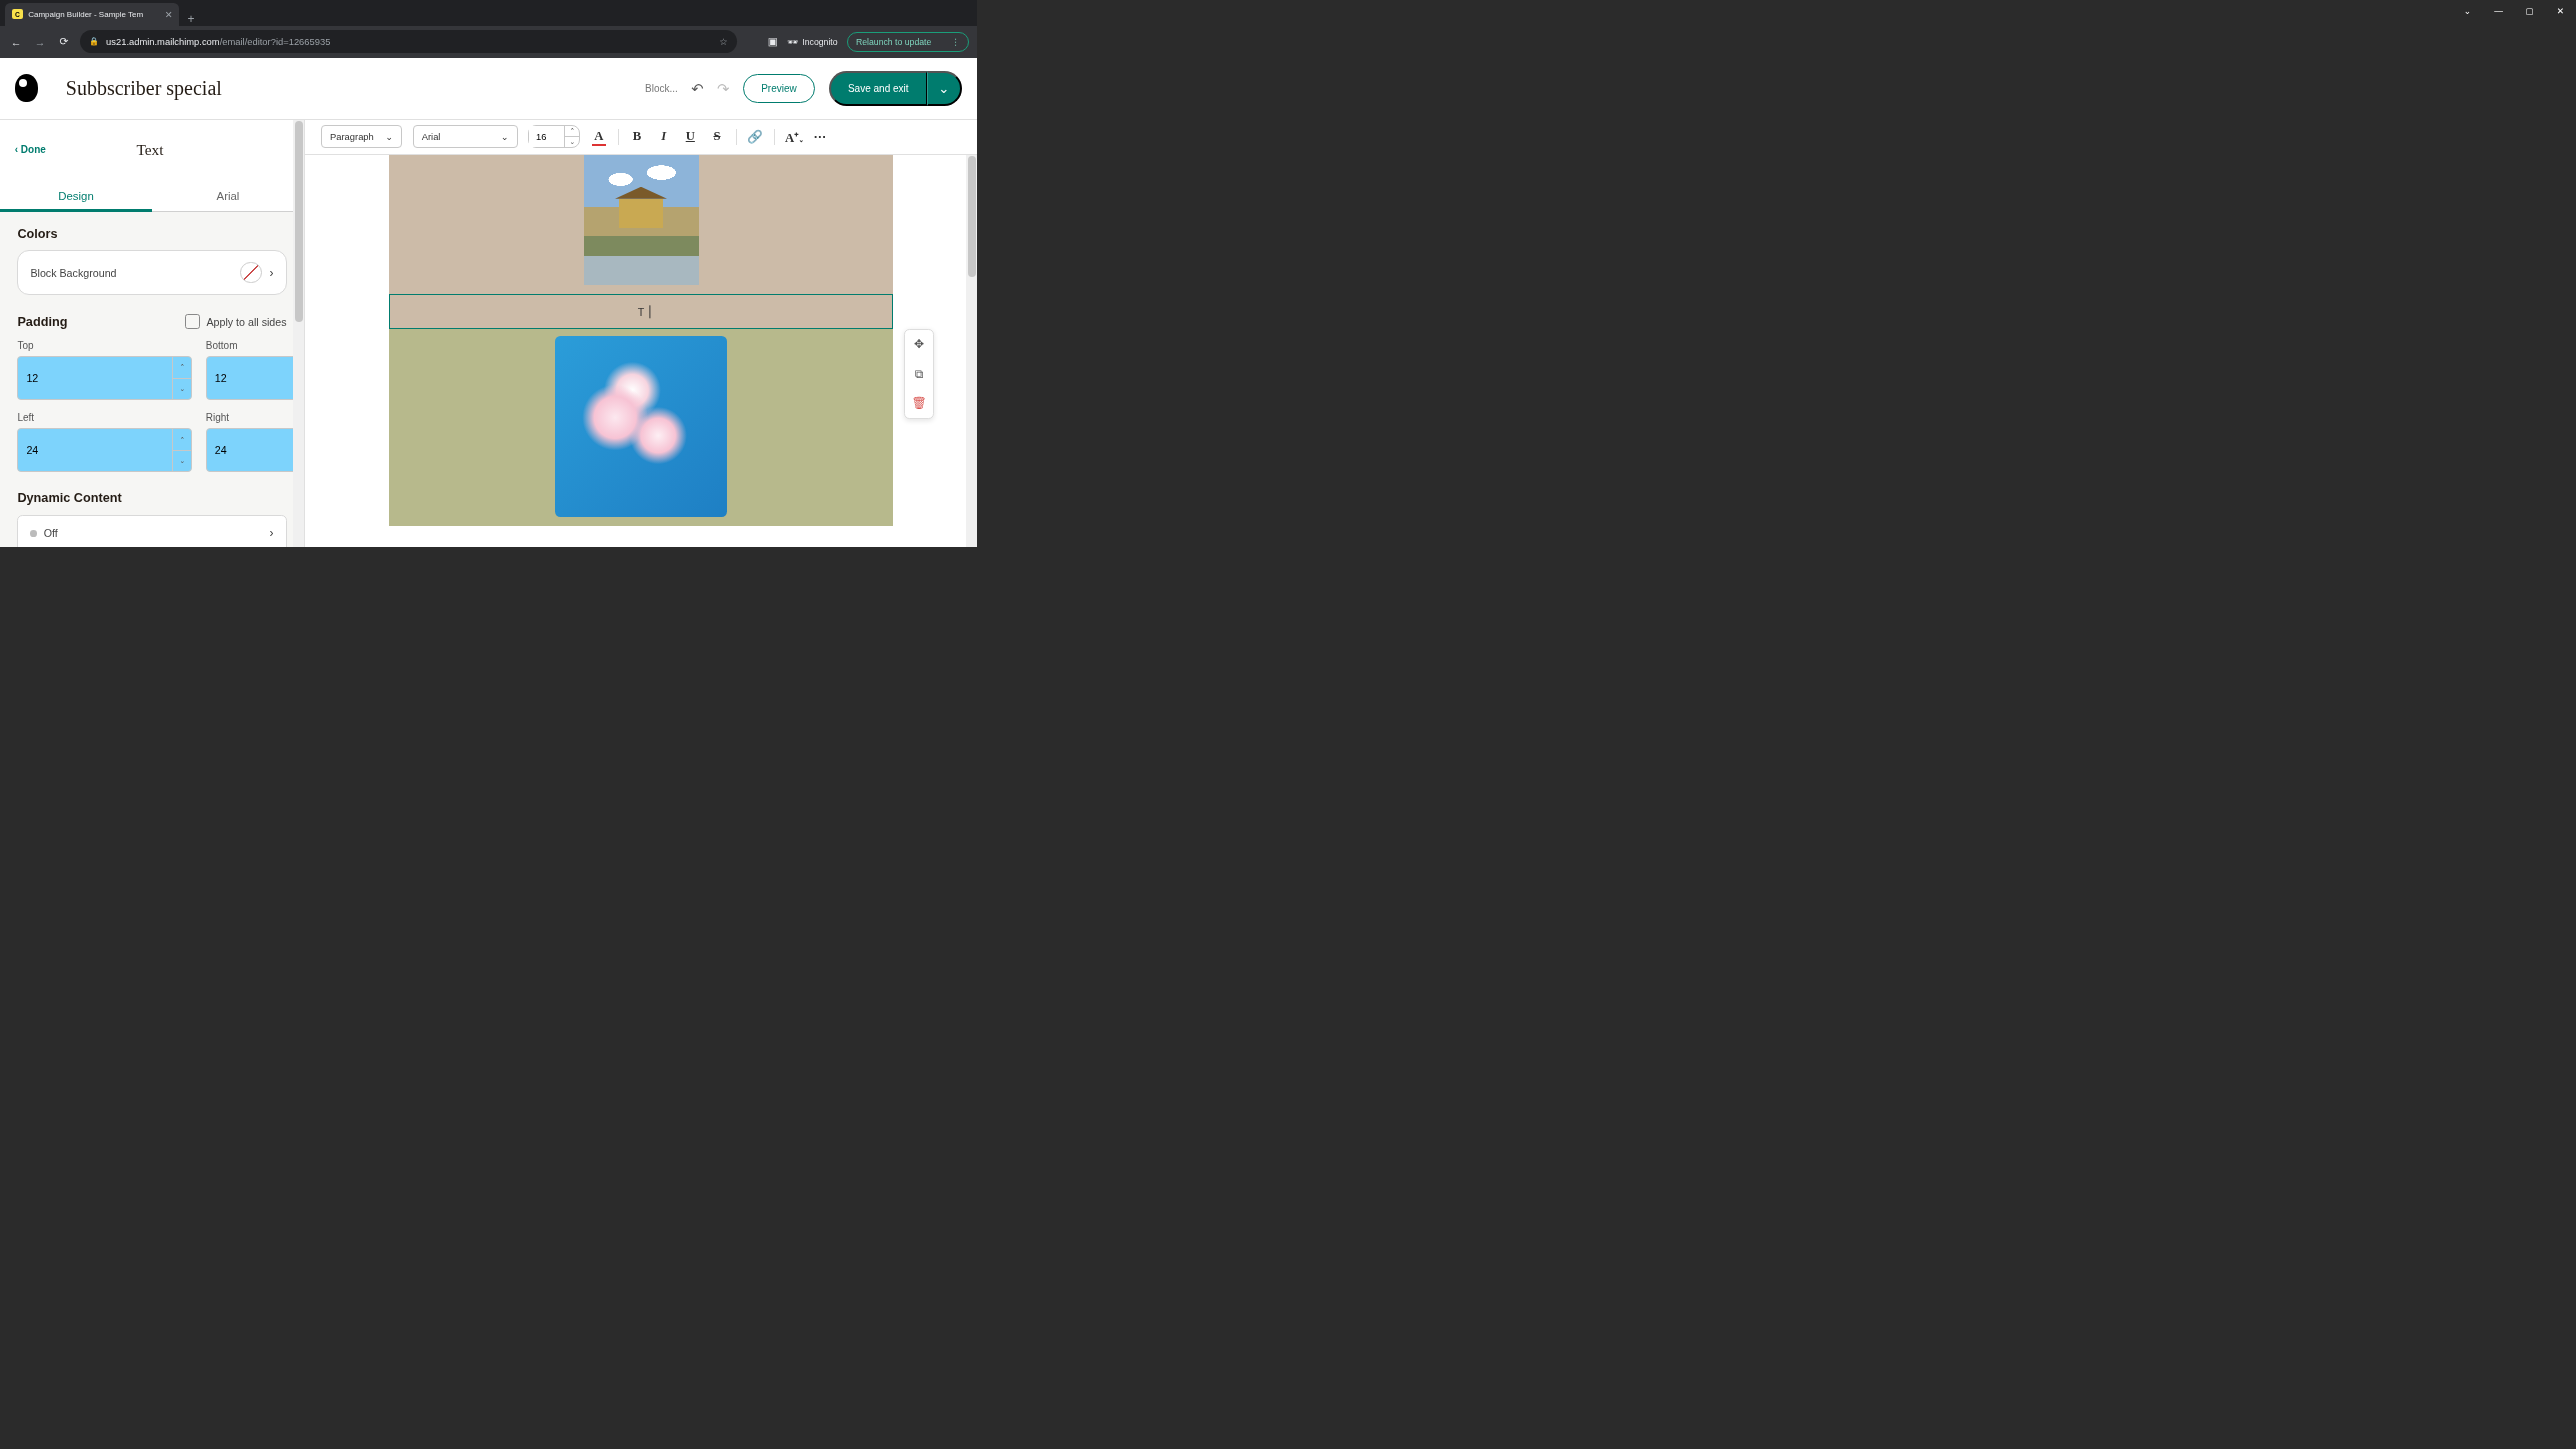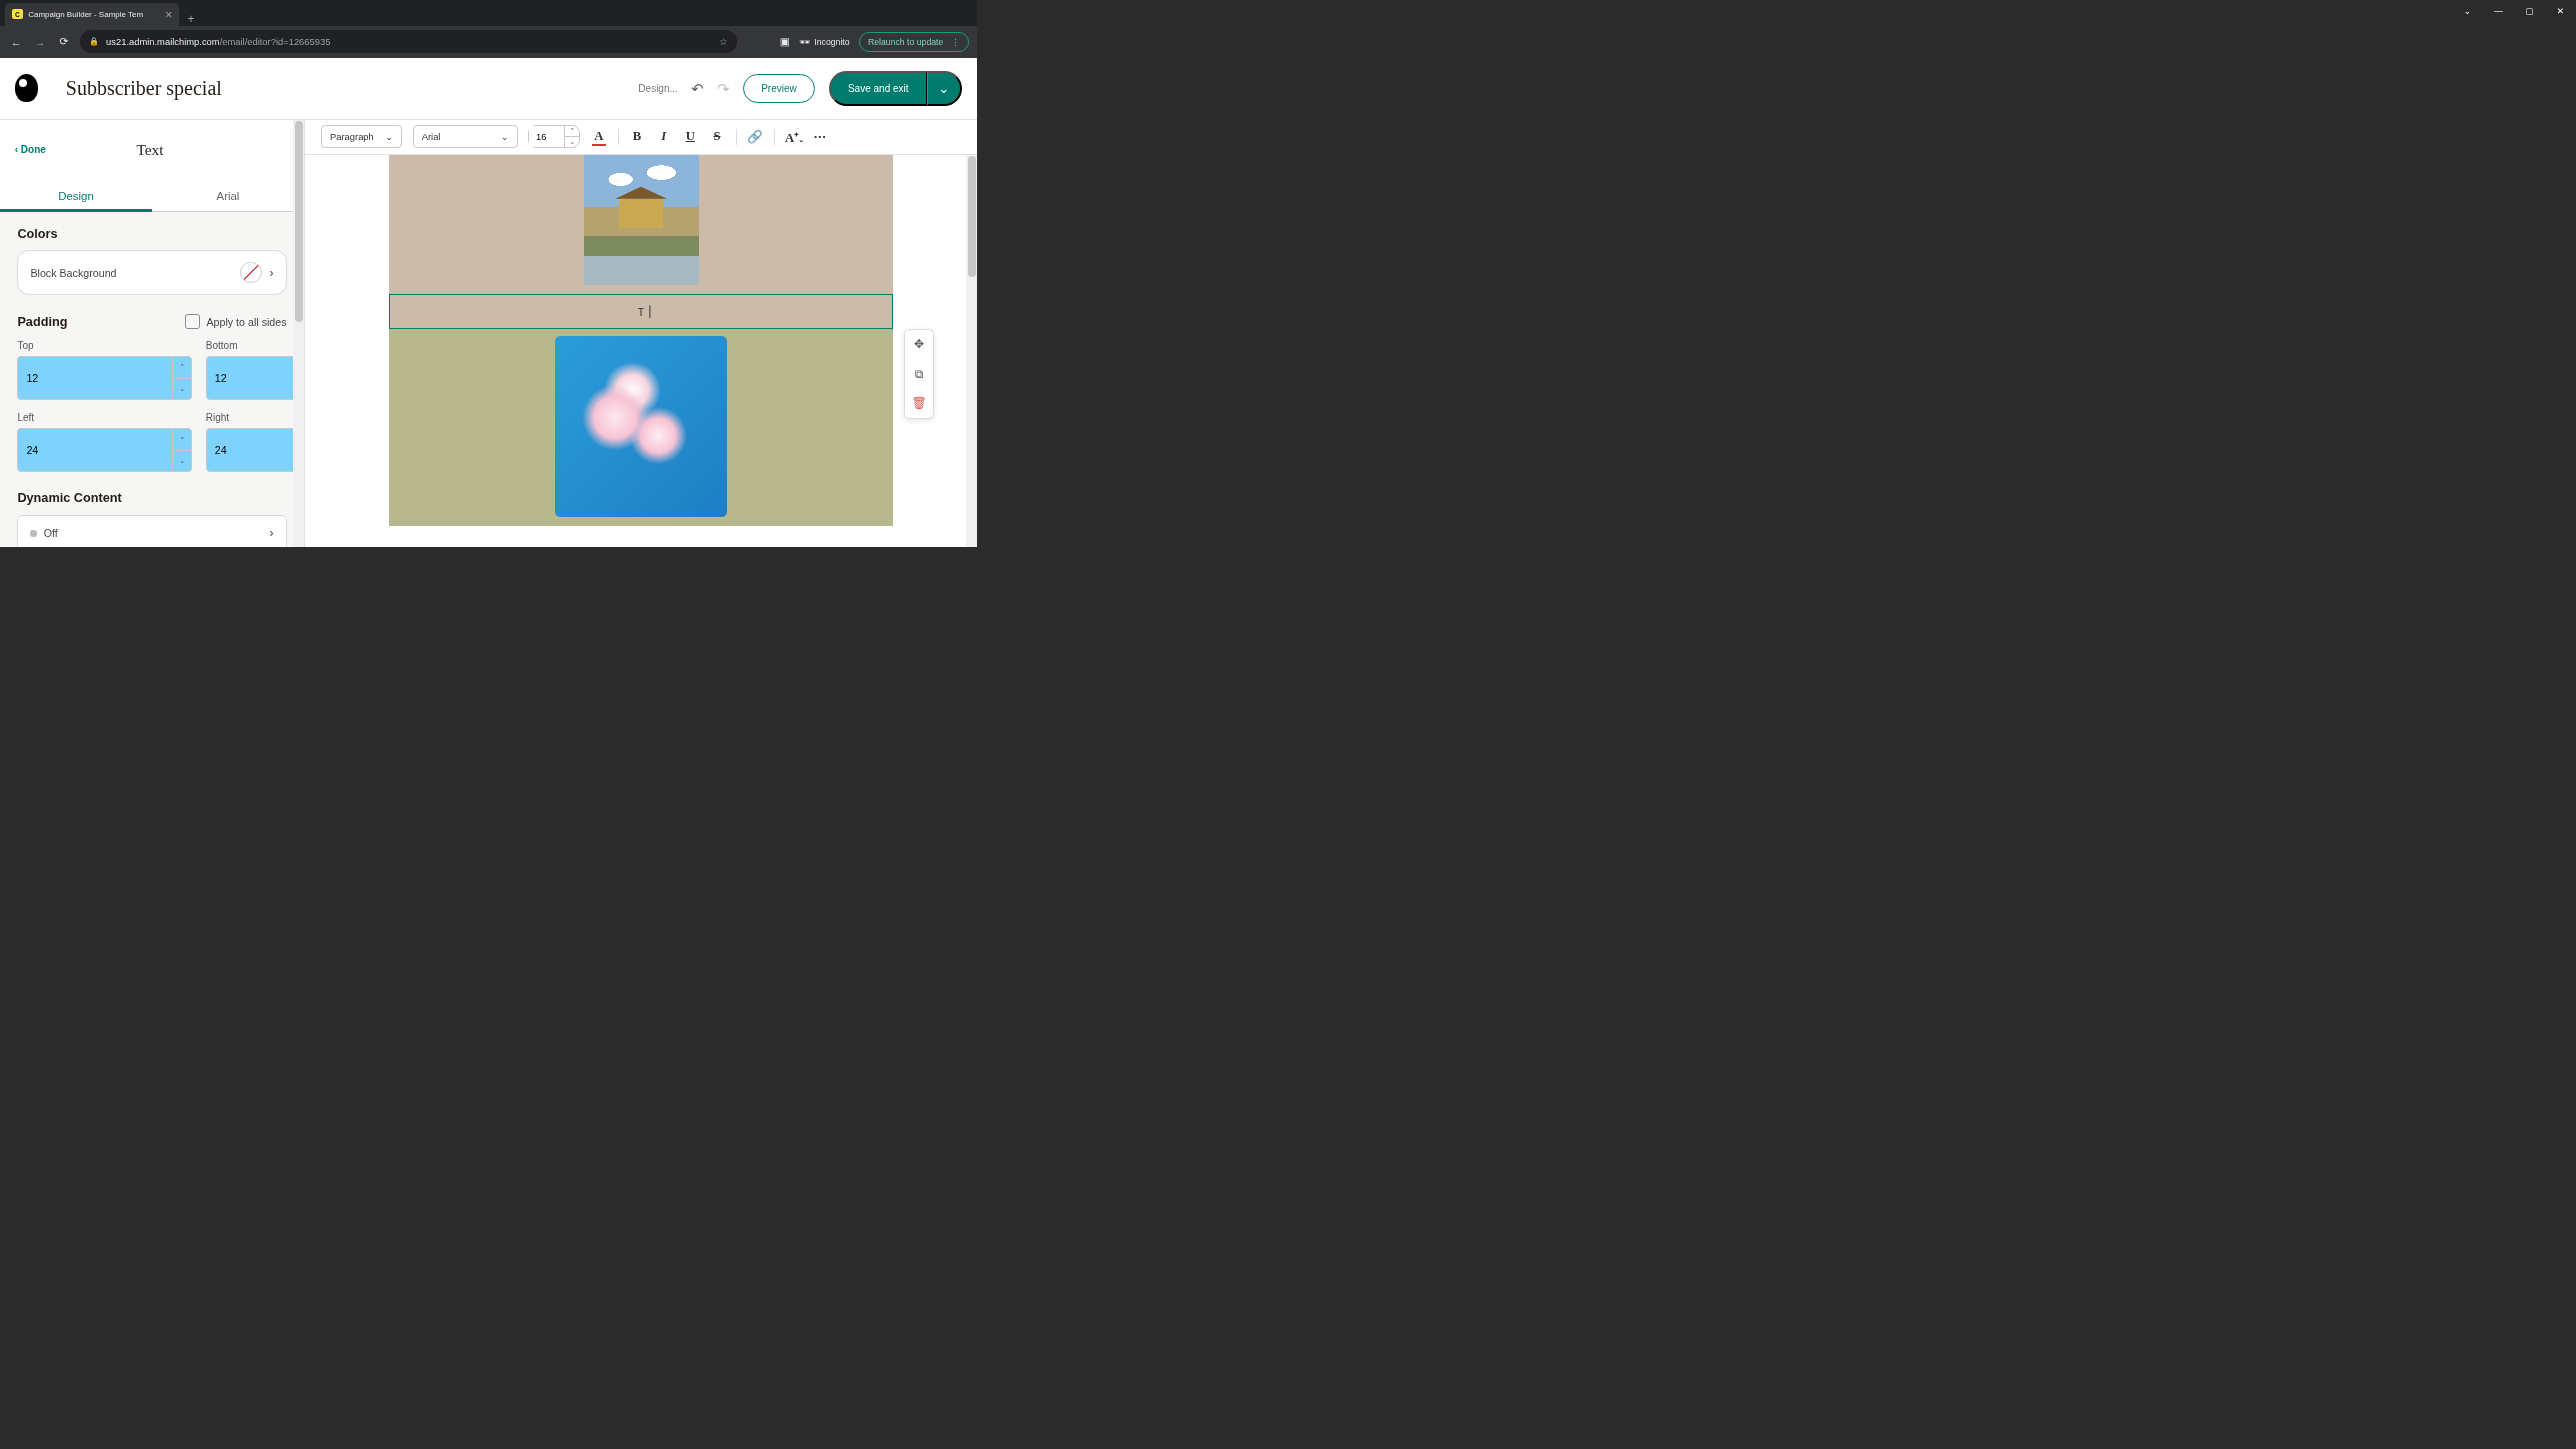--- a/index.html
+++ b/index.html
@@ -16,21 +16,21 @@
 .window-ctrl { width: 31px; height: 21.5px; display:flex; align-items:center; justify-content:center; color:#fff; font-size:8.7px;}
 .url-bar-row { background: #35363a; height: 32px; display: flex; align-items: center; padding: 0 8px; gap: 8px; }
 .nav-arrow { color: #9aa0a6; width: 16px; text-align:center; }
 .nav-arrow.enabled { color: #e8eaed; }
 .url-field { flex: 1; background: #202124; border-radius: 16px; height: 23px; display: flex; align-items: center; padding: 0 9.4px; gap: 6.7px; color: #9aa0a6; font-size: 9.4px; max-width: 657px;}
 .url-field .lock { font-size: 8px; }
 .url-path { color: #9aa0a6; }
 .url-host { color: #e8eaed; }
 .right-icons { display: flex; align-items: center; gap: 9.4px; color: #e8eaed; margin-left:auto; }
 .incog { display:flex; align-items:center; gap:4px; font-size:8.7px; }
-.relaunch { border: 0.7px solid #1a9e7a; color: #7fd4bd; border-radius: 16px; padding: 4px 8px; font-size: 8.7px; display:flex; align-items:center; gap:8px;text-align:center; }
+.relaunch { border: 0.7px solid #1a9e7a; color: #7fd4bd; border-radius: 16px; padding: 4px 8px; font-size: 8.7px; display:flex; align-items:center; gap:20px;text-align:center; }
 
 
 .app { background: #fff; height: calc(100% - 58px); display: flex; flex-direction: column; }
 .app-header { height: 62px; border-bottom: 0.7px solid #e0e0e0; display: flex; align-items: center; padding: 0 14.8px; gap: 28px; }
 .logo { width: 23px; height: 28px; background: #000; border-radius: 50% 50% 46% 46%; position:relative; }
 .logo::after { content:""; position:absolute; width:8px; height:8px; background:#fff; border-radius:50%; top:5.4px; left:4.7px;}
 .project-title { font-family: Georgia, serif; font-size: 20px; font-weight: 500; color: #241c15; }
 .hdr-right { margin-left: auto; display: flex; align-items: center; gap: 13.4px; }
 .saving { color: #777; font-size: 10px; }
 .hdr-icon { color: #555; font-size: 14.8px; }
@@ -148,21 +148,21 @@
       <span>⋮</span>
     </span>
   </div>
 </div>
 
 <div class="app">
   <div class="app-header">
     <div class="logo"></div>
     <div class="project-title">Subbscriber special</div>
     <div class="hdr-right">
-      <span class="saving">Design...</span>
+      <span class="saving">Block...</span>
       <span class="hdr-icon">↶</span>
       <span class="hdr-icon redo">↷</span>
       <button class="btn preview">Preview</button>
       <div class="save-group">
         <button class="btn save-exit" style="border-radius:19px 0 0 19px;">Save and exit</button>
         <button class="save-dd"><span>⌄</span></button>
       </div>
     </div>
   </div>
 

